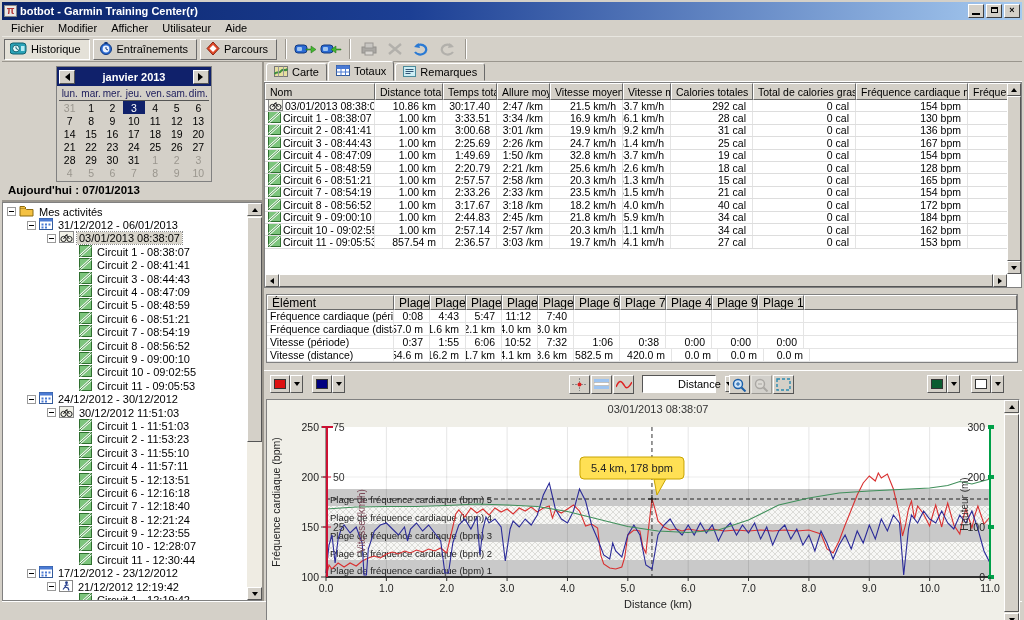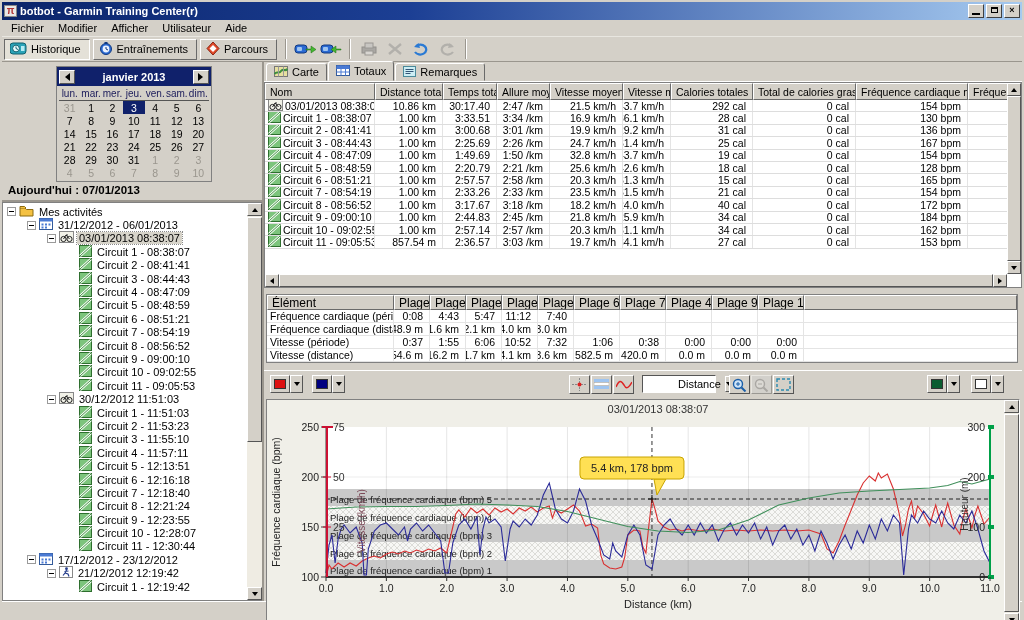--- a/index.html
+++ b/index.html
@@ -410,20 +410,36 @@
               <span style="width: 64px; flex: 0 0 auto;"></span>
               <span style="width: 12px; flex: 0 0 auto;"></span>
               <span class="ticon"><svg width="13" height="12">
                   <rect x="0.5" y="0.5" width="12" height="11" fill="#7cc47c" stroke="#2e6e2e"></rect>
                   <path d="M1 11 L12 1" stroke="#fff" stroke-width="2.4"></path>
                   <path d="M1 11 L12 1" stroke="#3e8e3e" stroke-width="1"></path>
                 </svg></span>
               <span class="lbl">Circuit 11 - 09:05:53</span>
             </div>
             <div class="trow">
+              <span style="width: 24px; flex: 0 0 auto;"></span>
+              <span class="expander"></span>
+              <span class="ticon"><svg width="14" height="12">
+                  <rect x="0.5" y="0.5" width="13" height="11" fill="#fff" stroke="#335a9a"></rect>
+                  <rect x="0.5" y="0.5" width="13" height="3" fill="#4a7ad4"></rect>
+                  <g fill="#4a7ad4">
+                    <rect x="2.5" y="5.5" width="2" height="2"></rect>
+                    <rect x="6" y="5.5" width="2" height="2"></rect>
+                    <rect x="9.5" y="5.5" width="2" height="2"></rect>
+                    <rect x="2.5" y="8.5" width="2" height="2"></rect>
+                    <rect x="6" y="8.5" width="2" height="2"></rect>
+                  </g>
+                </svg></span>
+              <span class="lbl">24/12/2012 - 30/12/2012</span>
+            </div>
+            <div class="trow">
               <span style="width: 44px; flex: 0 0 auto;"></span>
               <span class="expander"></span>
               <span class="ticon"><svg width="15" height="12">
                   <rect x="0.5" y="0.5" width="14" height="11" fill="#f2f2e8" stroke="#888"></rect>
                   <circle cx="4.5" cy="8" r="2.6" fill="none" stroke="#222"></circle>
                   <circle cx="10.5" cy="8" r="2.6" fill="none" stroke="#222"></circle>
                   <path d="M4.5 8 L7 4 L10.5 8 M7 4 L9 4" stroke="#222" fill="none"></path>
                 </svg></span>
               <span class="lbl">30/12/2012 11:51:03</span>
             </div>
@@ -1138,21 +1154,21 @@
               <span class="dcell num" style="width: 36px;">7:40</span>
               <span class="dcell num" style="width: 46px;"></span>
               <span class="dcell num" style="width: 46px;"></span>
               <span class="dcell num" style="width: 46px;"></span>
               <span class="dcell num" style="width: 46px;"></span>
               <span class="dcell num" style="width: 46px;"></span>
               <span class="dcell" style="flex: 1 1 0%; border-right: none;"></span>
             </div>
             <div class="zrow">
               <span class="dcell" style="width: 127px;">Fréquence cardiaque (distance)</span>
-              <span class="dcell num" style="width: 36px;">48.9 m</span>
+              <span class="dcell num" style="width: 36px;">57.0 m</span>
               <span class="dcell num" style="width: 36px;">1.6 km</span>
               <span class="dcell num" style="width: 36px;">2.1 km</span>
               <span class="dcell num" style="width: 36px;">4.0 km</span>
               <span class="dcell num" style="width: 36px;">3.0 km</span>
               <span class="dcell num" style="width: 46px;"></span>
               <span class="dcell num" style="width: 46px;"></span>
               <span class="dcell num" style="width: 46px;"></span>
               <span class="dcell num" style="width: 46px;"></span>
               <span class="dcell num" style="width: 46px;"></span>
               <span class="dcell" style="flex: 1 1 0%; border-right: none;"></span>
@@ -1172,21 +1188,21 @@
               <span class="dcell" style="flex: 1 1 0%; border-right: none;"></span>
             </div>
             <div class="zrow">
               <span class="dcell" style="width: 127px;">Vitesse (distance)</span>
               <span class="dcell num" style="width: 36px;">54.6 m</span>
               <span class="dcell num" style="width: 36px;">416.2 m</span>
               <span class="dcell num" style="width: 36px; padding-left: 20px;">1.7 km</span>
               <span class="dcell num" style="width: 36px;">4.1 km</span>
               <span class="dcell num" style="width: 36px;">3.6 km</span>
               <span class="dcell num" style="width: 46px;">582.5 m</span>
-              <span class="dcell num" style="width: 46px;">420.0 m</span>
+              <span class="dcell num" style="width: 46px; margin-left: 6px;">420.0 m</span>
               <span class="dcell num" style="width: 46px;">0.0 m</span>
               <span class="dcell num" style="width: 46px;">0.0 m</span>
               <span class="dcell num" style="width: 46px;">0.0 m</span>
               <span class="dcell" style="flex: 1 1 0%; border-right: none;"></span>
             </div>
           </div>
       </div>
 
       <div class="chart-tb">
         <span class="combo" style="left:6px;">

